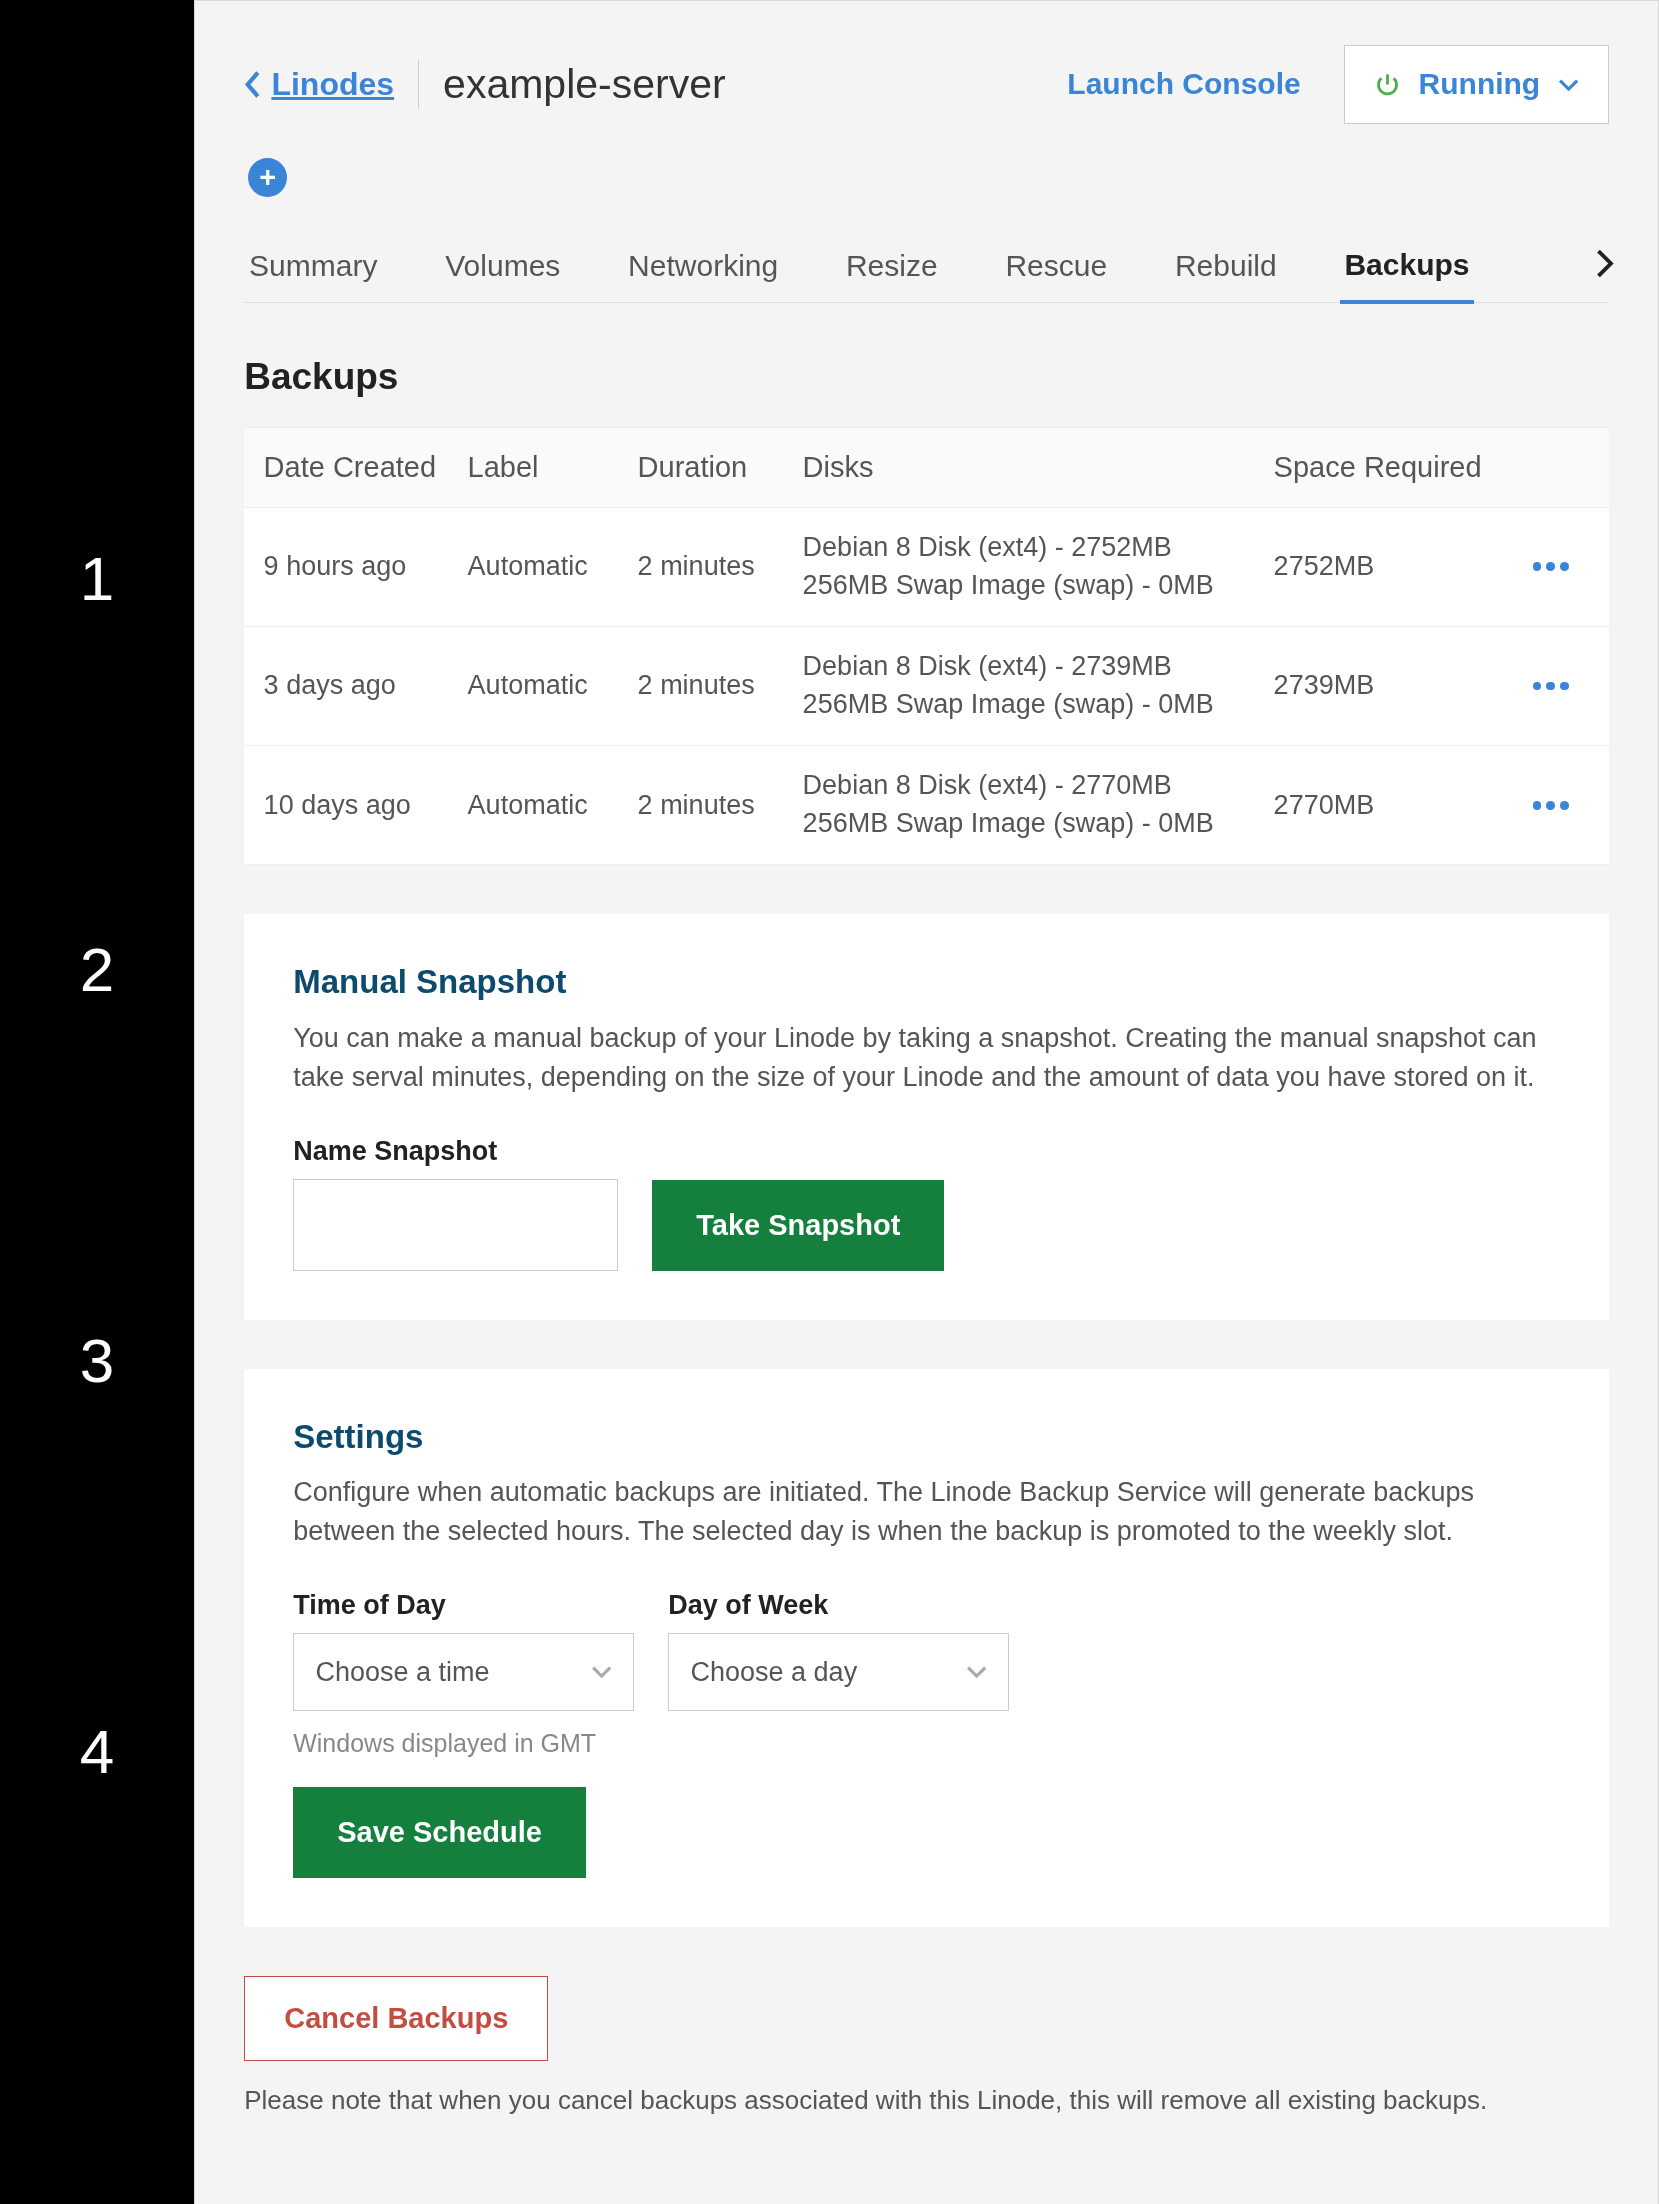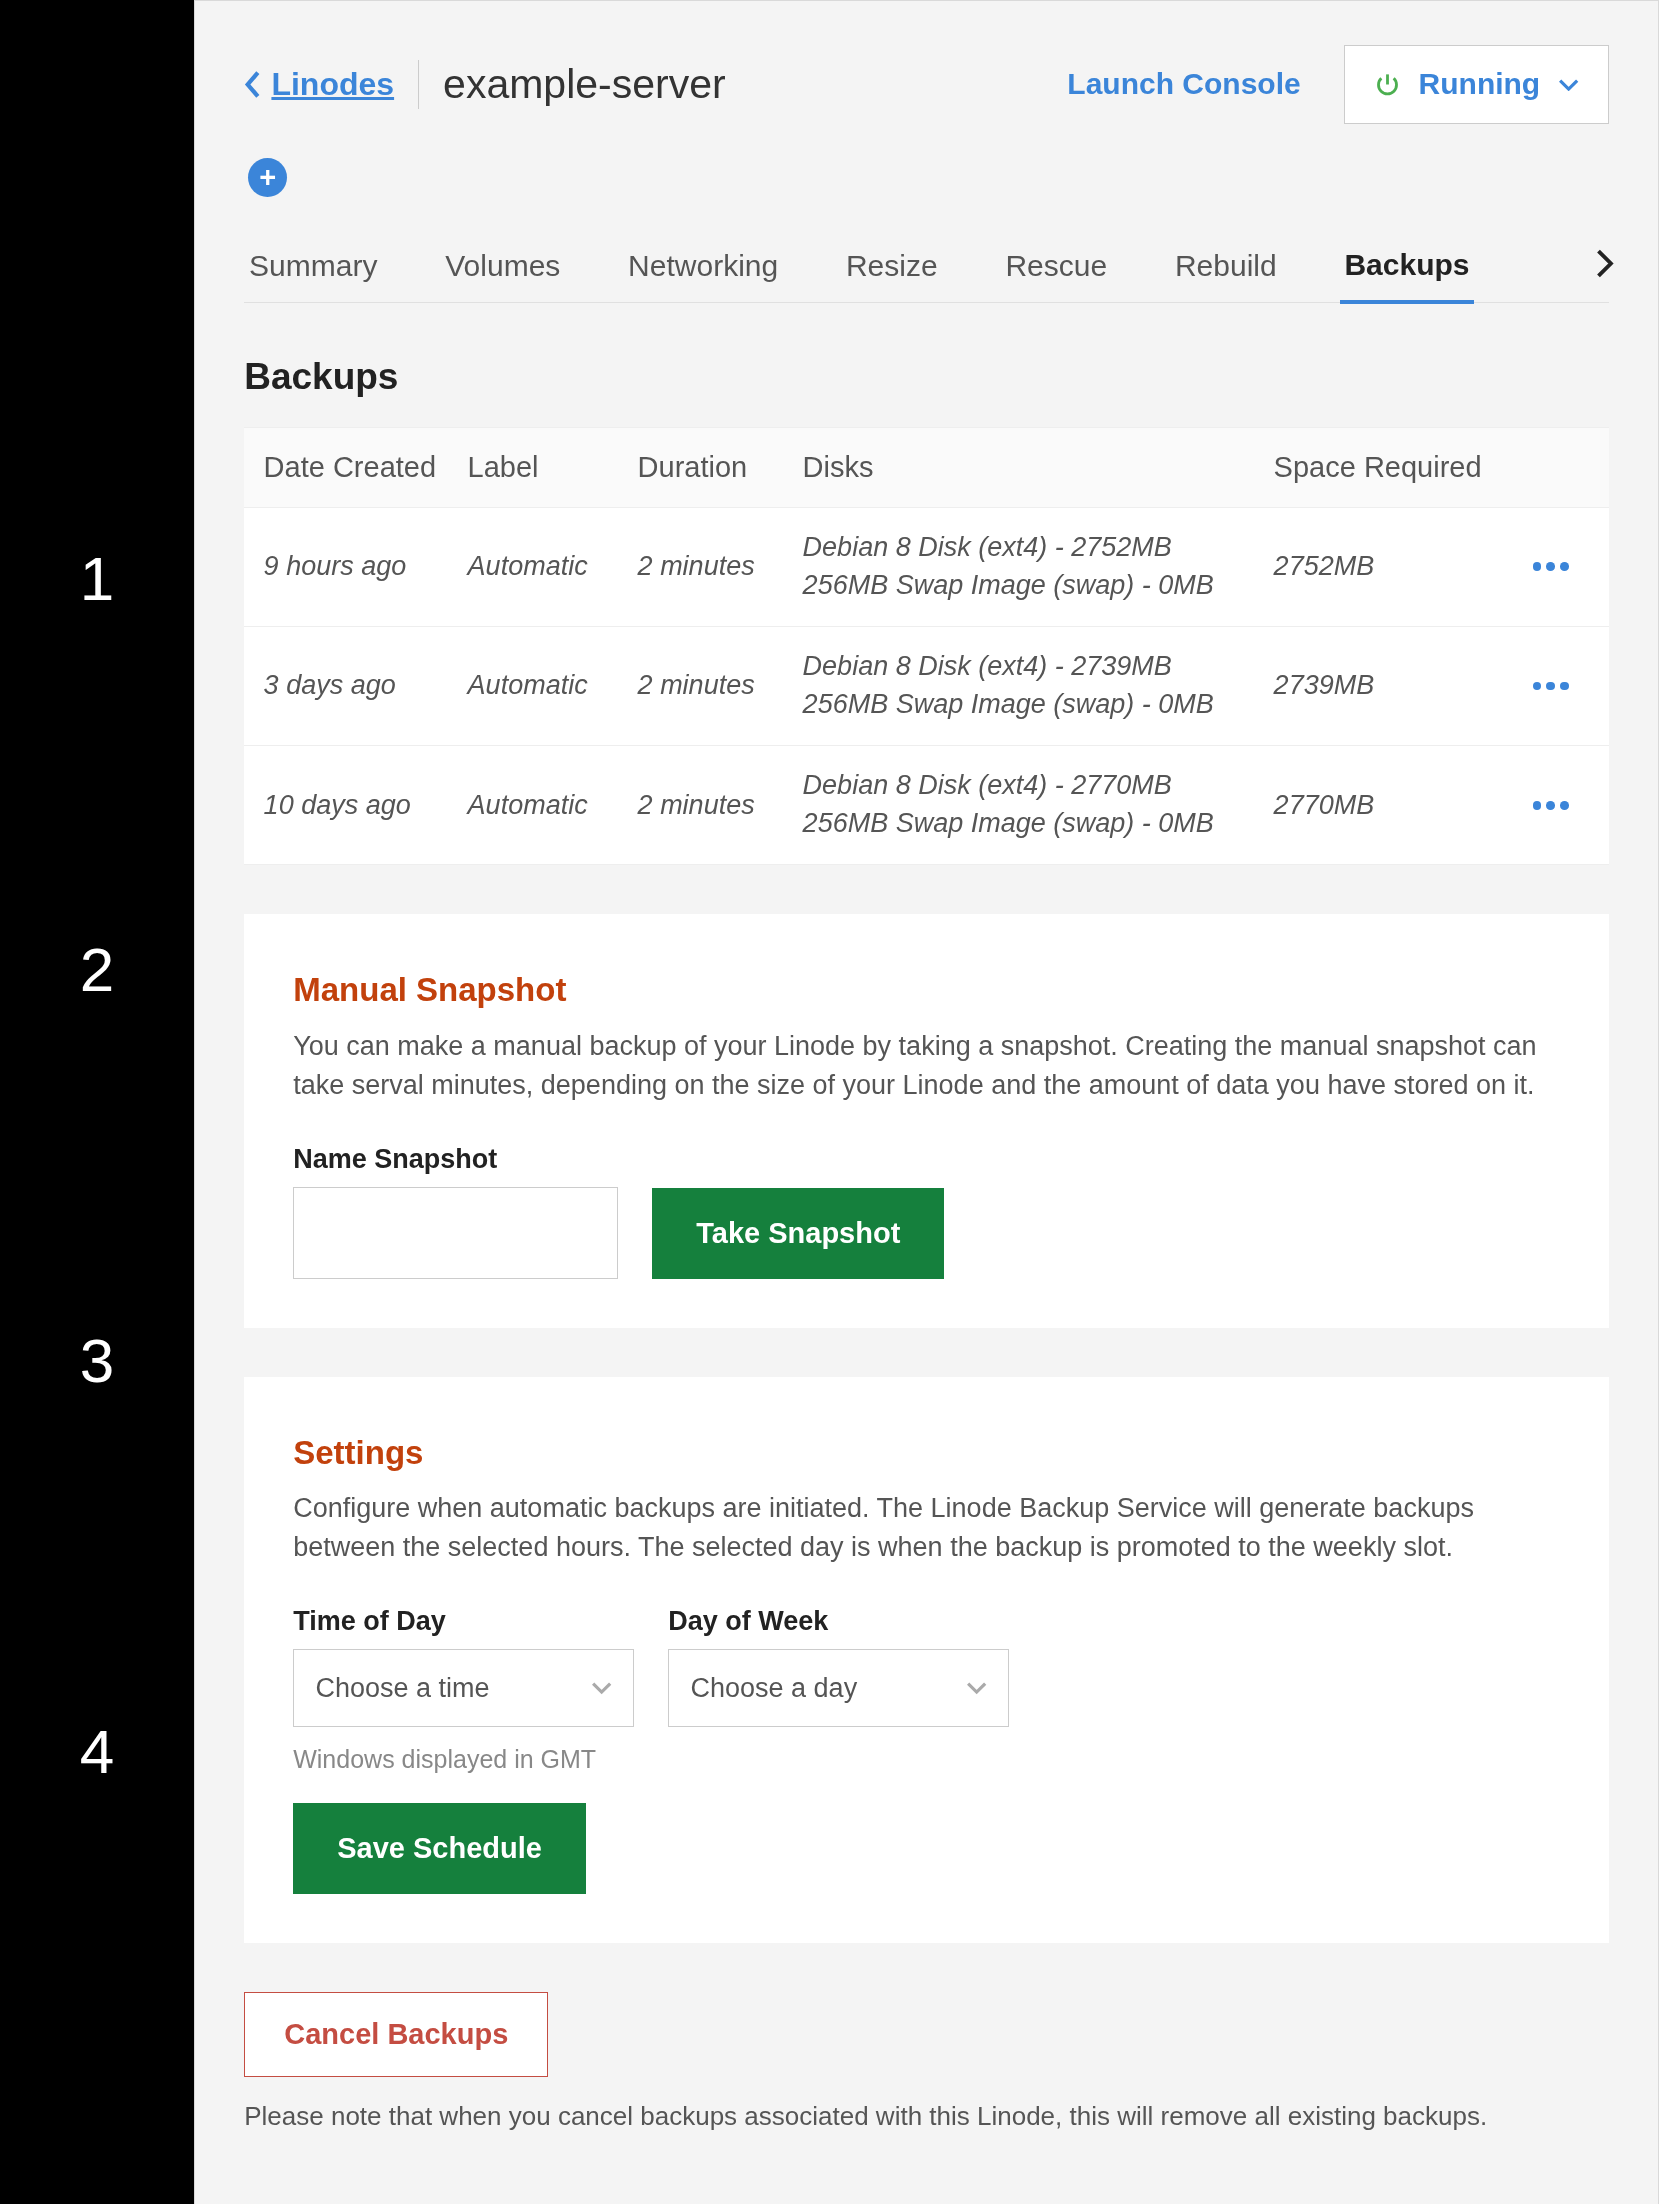--- a/index.html
+++ b/index.html
@@ -120,30 +120,30 @@
       align-items: center;
       border-bottom: 1.9px solid #eee;
     }
     .table-header {
       background: #fafafa;
       font-size: 29px;
       color: #555;
       padding: 23px 19.4px;
       border-top: 1.9px solid #eee;
     }
-    .table-row { padding: 21.3px 19.4px; font-size: 27px; color: #555; font-style: italic; }
+    .table-row { padding: 21.3px 19.4px; font-size: 27px; color: #555; }
     .table-row .disks { line-height: 1.4; }
     .more-dots { color: #3b85d9; display: flex; gap: 4.9px; justify-content: center; cursor: pointer; }
     .more-dots span { width: 8.7px; height: 8.7px; border-radius: 50%; background: #3b85d9; }
     .card {
       background: #fff;
       margin: 49px 49px 0;
       padding: 49px;
     }
-    .card h2 { font-size: 33px; font-weight: 700; color: #c2410c; margin-bottom: 17.5px; margin-top: 8px; }
+    .card h2 { font-size: 33px; font-weight: 700; color: #0c4a6e; margin-bottom: 17.5px; }
     .card p { font-size: 27px; color: #555; line-height: 1.45; margin-bottom: 39px; }
     .form-row { display: flex; gap: 34px; align-items: flex-end; }
     .form-group { display: flex; flex-direction: column; gap: 11.6px; }
     .form-group label { font-size: 27px; font-weight: 600; color: #222; }
     .text-input {
       border: 1.9px solid #ccc;
       padding: 23px 17.5px;
       font-size: 27px;
       width: 325px;
       height: 92px;

